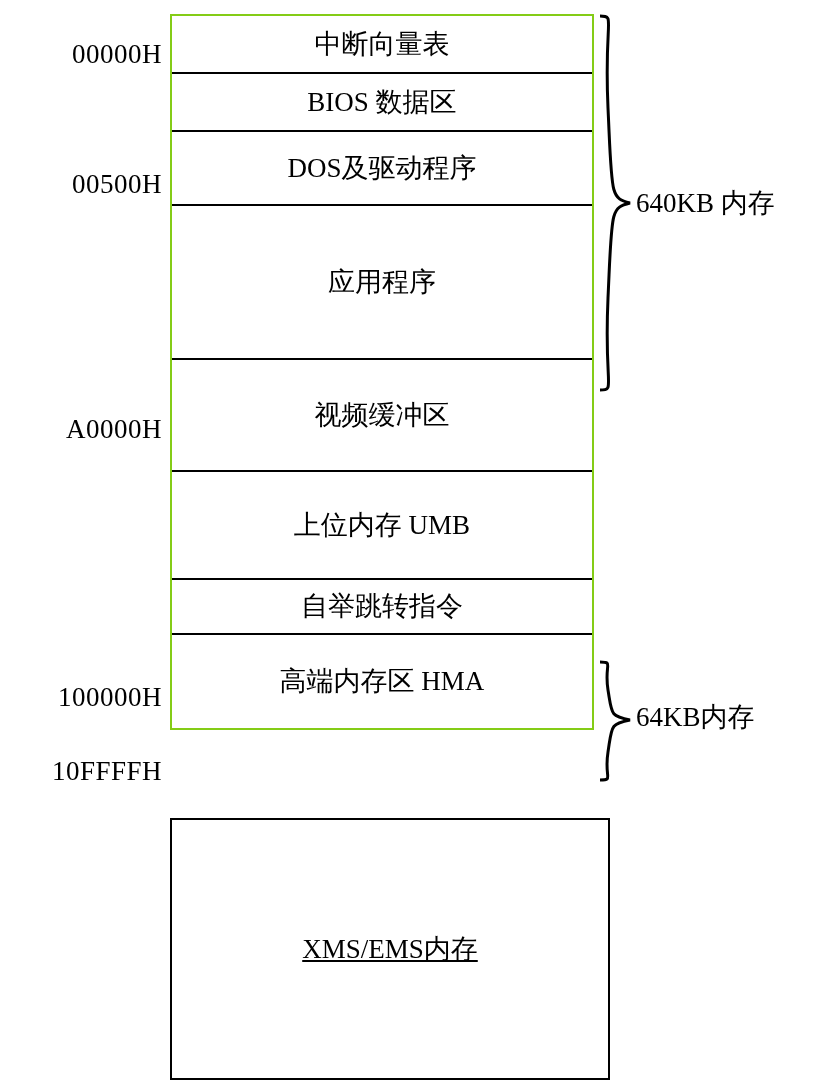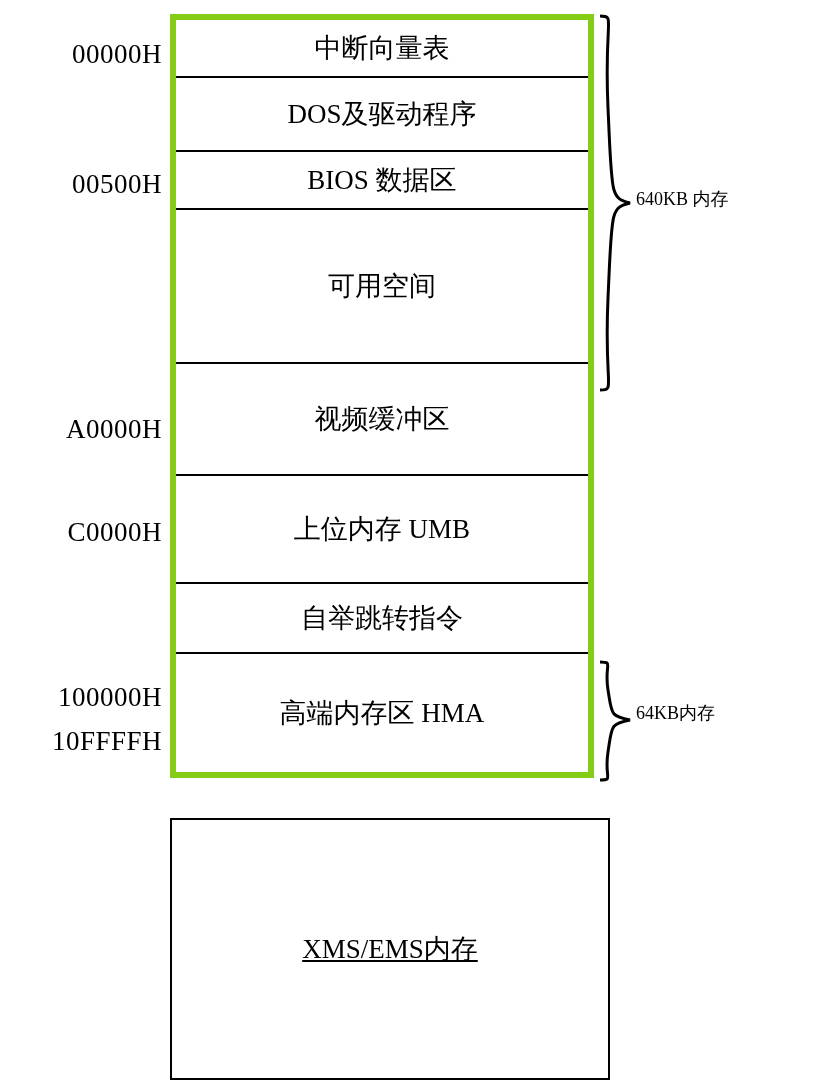--- a/index.html
+++ b/index.html
@@ -43,21 +43,21 @@
     height: 796px;
     margin-top: 11px;
   }
 
   
   .map {
     position: absolute;
     left: 170px;
     top: 14px;
     width: 424px;
-    border: 6px solid #84cc16;
+    border: 2px solid #84cc16;
     box-sizing: border-box;
   }
   .row {
     box-sizing: border-box;
     border-bottom: 2px solid #000;
     display: flex;
     flex-direction: column;
     align-items: center;
     justify-content: center;
     text-align: center;
@@ -88,62 +88,61 @@
     text-align: center;
     text-decoration: underline;
   }
 
   
   .brace {
     position: absolute;
   }
   .annot {
     position: absolute;
-    font-size: 18px;
+    font-size: 27px;
     white-space: nowrap;
     line-height: 1;
   }
 </style>
 </head>
 <body>
 
 <div id="diagram">
 
   <div class="addr-col">
     <div class="addr" style="top:30px">00000H</div>
     <div class="addr" style="top:160px">00500H</div>
     <div class="addr" style="top:405px">A0000H</div>
-    <div class="addr" style="top:508px">C0000H</div>
     <div class="addr" style="top:673px">100000H</div>
-    <div class="addr" style="top:717px">10FFFFH</div>
+    <div class="addr" style="top:747px">10FFFFH</div>
   </div>
 
   <div class="map">
     <div class="row" style="height:58px">
       <span class="line">中断向量表</span>
     </div>
+    <div class="row" style="height:58px">
+      <span class="line">BIOS 数据区</span>
+    </div>
     <div class="row" style="height:74px">
       <span class="line">DOS及驱动程序</span>
     </div>
-    <div class="row" style="height:58px">
-      <span class="line">BIOS 数据区</span>
-    </div>
     <div class="row" style="height:154px">
-      <span class="line">可用空间</span>
+      <span class="line">应用程序</span>
     </div>
     <div class="row" style="height:112px">
       <span class="line">视频缓冲区</span>
     </div>
     <div class="row" style="height:108px">
       <span class="line">上位内存 UMB</span>
     </div>
-    <div class="row" style="height:70px">
+    <div class="row" style="height:55px">
       <span class="line">自举跳转指令</span>
     </div>
-    <div class="row" style="height:118px">
+    <div class="row" style="height:93px">
       <span class="line">高端内存区 HMA</span>
     </div>
   </div>
 
   <div class="lowbox">
     <span>XMS/EMS内存</span>
   </div>
 
   <svg class="brace" style="left:594px; top:8px;" width="44" height="390" viewBox="0 0 44 390">
     <path d="M6 8 C 22 8, 10 10, 14 100 C 18 186, 16 190, 36 195 C 16 200, 18 204, 14 290 C 10 380, 22 382, 6 382" fill="none" stroke="#000" stroke-width="3"></path>

